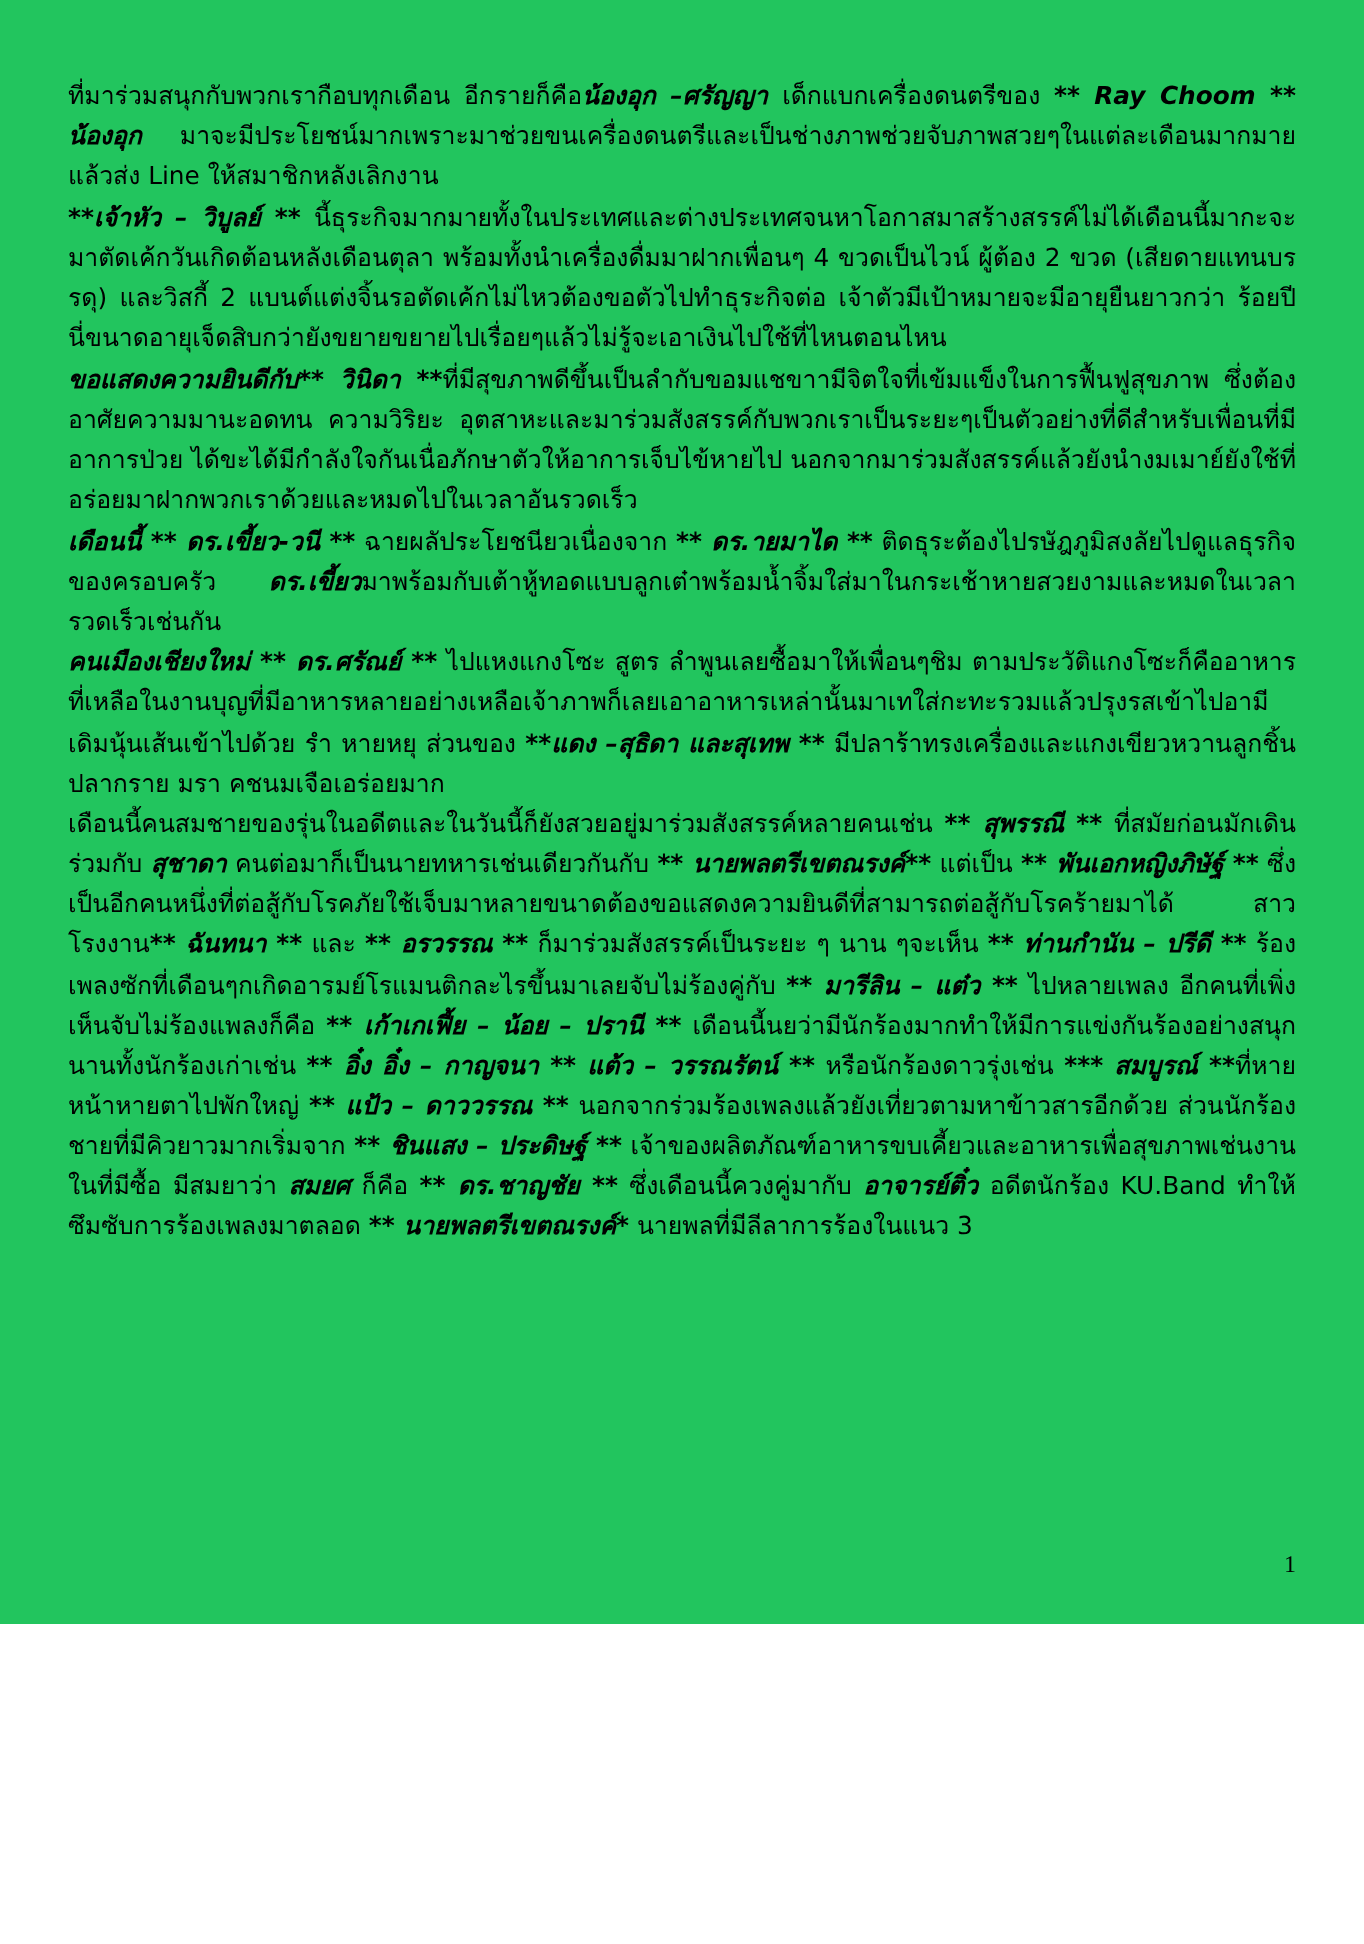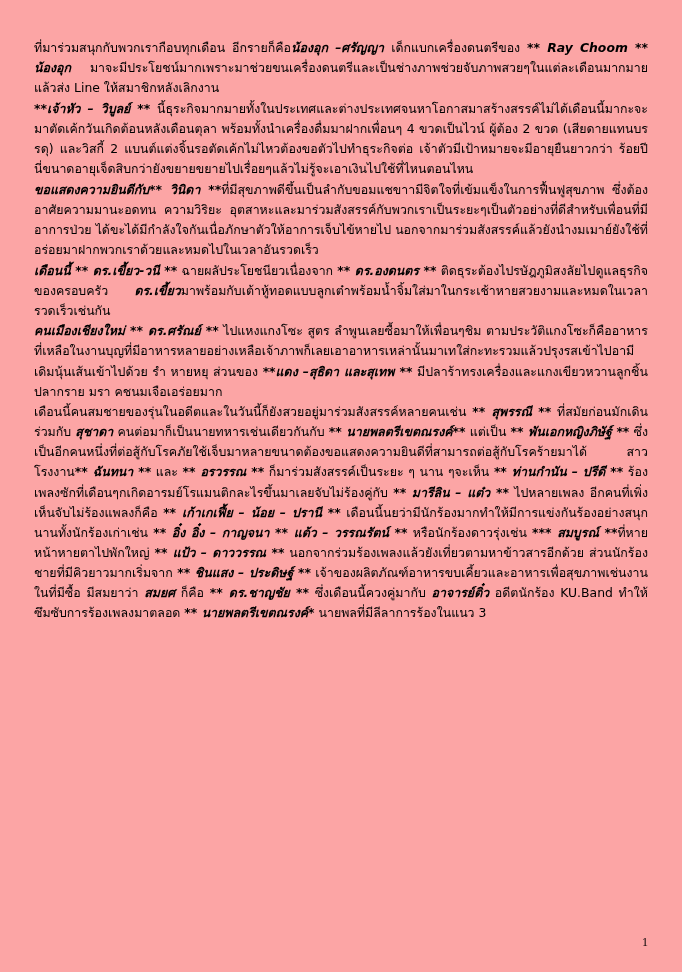--- a/index.html
+++ b/index.html
@@ -11,24 +11,24 @@
     width: 682px;
     height: 972px;
     font-family: "DejaVu Sans", "Liberation Sans", sans-serif;
     color: #000000;
     position: relative;
     overflow: hidden;
   }
   .page {
     position: relative;
     width: 682px;
-    height: 972px;
+    height: 812px;
     box-sizing: border-box;
     padding: 38px 34px 30px 34px;
-    background: #fca5a5;
+    background: #22c55e;
   }
   .doc-body {
     font-size: 12.4px;
     line-height: 1.62;
     text-align: justify;
     text-justify: inter-word;
   }
   .para {
     margin: 0 0 0.5px 0;
     text-indent: 0;
@@ -44,18 +44,18 @@
   }
 </style>
 </head>
 <body>
 
 <div class="page">
   <div class="doc-body" id="doc-body">
       <p class="para"><span>ที่มาร่วมสนุกกับพวกเรากือบทุกเดือน อีกรายก็คือ</span><span class="bi">น้องอุก –ศรัญญา </span><span>เด็กแบกเครื่องดนตรีของ </span><span class="bi">** Ray Choom ** </span><span class="bi">น้องอุก</span><span> มาจะมีประโยชน์มากเพราะมาช่วยขนเครื่องดนตรีและเป็นช่างภาพช่วยจับภาพสวยๆในแต่ละเดือนมากมายแล้วส่ง Line ให้สมาชิกหลังเลิกงาน</span></p>
       <p class="para"><span class="bi">**เจ้าหัว – วิบูลย์ **</span><span> นี้ธุระกิจมากมายทั้งในประเทศและต่างประเทศจนหาโอกาสมาสร้างสรรค์ไม่ได้เดือนนี้มากะจะมาตัดเค้กวันเกิดต้อนหลังเดือนตุลา พร้อมทั้งนำเครื่องดื่มมาฝากเพื่อนๆ 4 ขวดเป็นไวน์ ผู้ต้อง 2 ขวด (เสียดายแทนบรรดุ) และวิสกี้ 2 แบนต์แต่งจิ้นรอตัดเค้กไม่ไหวต้องขอตัวไปทำธุระกิจต่อ เจ้าตัวมีเป้าหมายจะมีอายุยืนยาวกว่า ร้อยปี นี่ขนาดอายุเจ็ดสิบกว่ายังขยายขยายไปเรื่อยๆแล้วไม่รู้จะเอาเงินไปใช้ที่ไหนตอนไหน</span></p>
       <p class="para"><span class="bi">ขอแสดงความยินดีกับ** วินิดา **</span><span>ที่มีสุขภาพดีขึ้นเป็นลำกับขอมแชขาามีจิตใจที่เข้มแข็งในการฟื้นฟูสุขภาพ ซึ่งต้องอาศัยความมานะอดทน ความวิริยะ อุตสาหะและมาร่วมสังสรรค์กับพวกเราเป็นระยะๆเป็นตัวอย่างที่ดีสำหรับเพื่อนที่มีอาการป่วย ได้ขะได้มีกำลังใจกันเนื่อภักษาตัวให้อาการเจ็บไข้หายไป นอกจากมาร่วมสังสรรค์แล้วยังนำงมเมาย์ยังใช้ที่อร่อยมาฝากพวกเราด้วยและหมดไปในเวลาอันรวดเร็ว</span></p>
-      <p class="para"><span class="bi">เดือนนี้ ** ดร.เขี้ยว-วนี **</span><span> ฉายผลัประโยชนียวเนื่องจาก </span><span class="bi">** ดร.องดนตร **</span><span> ติดธุระต้องไปรษัฎภูมิสงลัยไปดูแลธุรกิจของครอบครัว </span><span class="bi">ดร.เขี้ยว</span><span>มาพร้อมกับเต้าหู้ทอดแบบลูกเต๋าพร้อมน้ำจิ้มใส่มาในกระเช้าหายสวยงามและหมดในเวลารวดเร็วเช่นกัน</span></p>
+      <p class="para"><span class="bi">เดือนนี้ ** ดร.เขี้ยว-วนี **</span><span> ฉายผลัประโยชนียวเนื่องจาก </span><span class="bi">** ดร.ายมาได **</span><span> ติดธุระต้องไปรษัฎภูมิสงลัยไปดูแลธุรกิจของครอบครัว </span><span class="bi">ดร.เขี้ยว</span><span>มาพร้อมกับเต้าหู้ทอดแบบลูกเต๋าพร้อมน้ำจิ้มใส่มาในกระเช้าหายสวยงามและหมดในเวลารวดเร็วเช่นกัน</span></p>
       <p class="para"><span class="bi">คนเมืองเชียงใหม่ ** ดร.ศรัณย์ **</span><span> ไปแหงแกงโซะ สูตร ลำพูนเลยซื้อมาให้เพื่อนๆชิม ตามประวัติแกงโซะก็คืออาหารที่เหลือในงานบุญที่มีอาหารหลายอย่างเหลือเจ้าภาพก็เลยเอาอาหารเหล่านั้นมาเทใส่กะทะรวมแล้วปรุงรสเข้าไปอามีเดิมนุ้นเส้นเข้าไปด้วย รำ หายหยุ ส่วนของ </span><span class="bi">**แดง –สุธิดา และสุเทพ **</span><span> มีปลาร้าทรงเครื่องและแกงเขียวหวานลูกชิ้นปลากราย มรา คชนมเจือเอร่อยมาก</span></p>
       <p class="para"><span>เดือนนี้คนสมชายของรุ่นในอดีตและในวันนี้ก็ยังสวยอยู่มาร่วมสังสรรค์หลายคนเช่น </span><span class="bi">** สุพรรณี **</span><span> ที่สมัยก่อนมักเดินร่วมกับ </span><span class="bi">สุชาดา</span><span> คนต่อมาก็เป็นนายทหารเช่นเดียวกันกับ </span><span class="bi">** นายพลตรีเขตณรงค์**</span><span> แต่เป็น </span><span class="bi">** พันเอกหญิงภิษัฐ์ **</span><span> ซึ่งเป็นอีกคนหนึ่งที่ต่อสู้กับโรคภัยใช้เจ็บมาหลายขนาดต้องขอแสดงความยินดีที่สามารถต่อสู้กับโรคร้ายมาได้ สาวโรงงาน</span><span class="bi">** ฉันทนา **</span><span> และ </span><span class="bi">** อรวรรณ **</span><span> ก็มาร่วมสังสรรค์เป็นระยะ ๆ นาน ๆจะเห็น </span><span class="bi">** ท่านกำนัน – ปรีดี **</span><span> ร้องเพลงซักที่เดือนๆกเกิดอารมย์โรแมนติกละไรขึ้นมาเลยจับไม่ร้องคู่กับ </span><span class="bi">** มารีลิน – แต๋ว **</span><span> ไปหลายเพลง อีกคนที่เพิ่งเห็นจับไม่ร้องแพลงก็คือ </span><span class="bi">** เก้าเกเฟี้ย – น้อย – ปรานี **</span><span> เดือนนี้นยว่ามีนักร้องมากทำให้มีการแข่งกันร้องอย่างสนุกนานทั้งนักร้องเก่าเช่น </span><span class="bi">** อิ๋ง อิ๋ง – กาญจนา **</span><span class="bi"> แต้ว – วรรณรัตน์ **</span><span> หรือนักร้องดาวรุ่งเช่น </span><span class="bi">*** สมบูรณ์ **</span><span>ที่หายหน้าหายตาไปพักใหญ่ </span><span class="bi">** แป้ว – ดาววรรณ **</span><span> นอกจากร่วมร้องเพลงแล้วยังเที่ยวตามหาข้าวสารอีกด้วย ส่วนนักร้องชายที่มีคิวยาวมากเริ่มจาก </span><span class="bi">** ชินแสง – ประดิษฐ์ **</span><span> เจ้าของผลิตภัณฑ์อาหารขบเคี้ยวและอาหารเพื่อสุขภาพเช่นงานในที่มีซื้อ มีสมยาว่า </span><span class="bi">สมยศ</span><span> ก็คือ </span><span class="bi">** ดร.ชาญชัย **</span><span> ซึ่งเดือนนี้ควงคู่มากับ </span><span class="bi">อาจารย์ติ๋ว</span><span> อดีตนักร้อง KU.Band ทำให้ซึมซับการร้องเพลงมาตลอด </span><span class="bi">** นายพลตรีเขตณรงค์*</span><span> นายพลที่มีลีลาการร้องในแนว 3</span></p>
     </div>
   <div class="page-number">1</div>
 </div>
 
 </body></html>

